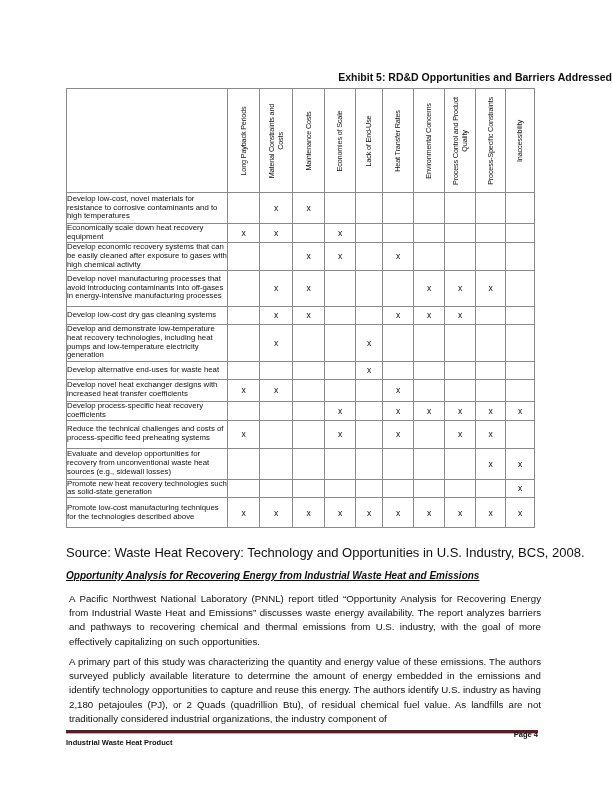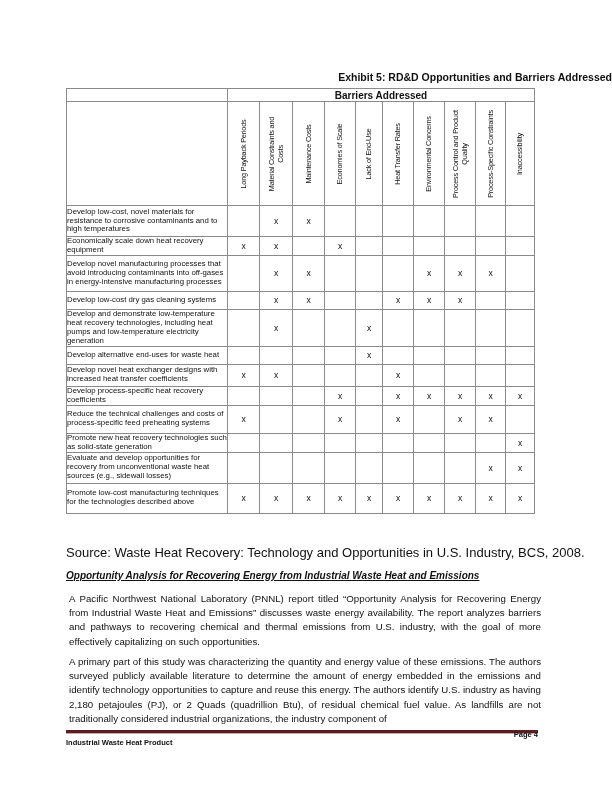--- a/index.html
+++ b/index.html
@@ -36,24 +36,20 @@
       <col style="width:32px">
       <col style="width:31px">
       <col style="width:27px">
     <col style="width:31px">
       <col style="width:31px">
       <col style="width:31px">
       <col style="width:30px">
       <col style="width:29px">
   </colgroup>
   <thead>
-    <tr>
-      <th class="blank"></th>
-      <th class="group" colspan="10">Barriers Addressed</th>
-    </tr>
     <tr id="col-head-row">
       <th></th>
     <th class="rot">
           <span>Long Payback Periods</span>
         </th>
         <th class="rot">
           <span style="white-space: normal; width: 90px;">Material Constraints and Costs</span>
         </th>
         <th class="rot">
           <span>Maintenance Costs</span>
@@ -101,20 +97,33 @@
         <td class="mark">x</td>
         <td class="mark"></td>
         <td class="mark">x</td>
         <td class="mark"></td>
         <td class="mark"></td>
         <td class="mark"></td>
         <td class="mark"></td>
         <td class="mark"></td>
         <td class="mark"></td>
       </tr>
+      <tr style="height: 27px;">
+        <td class="desc">Develop economic recovery systems that can be easily cleaned after exposure to gases with high chemical activity</td>
+        <td class="mark"></td>
+        <td class="mark"></td>
+        <td class="mark">x</td>
+        <td class="mark">x</td>
+        <td class="mark"></td>
+        <td class="mark">x</td>
+        <td class="mark"></td>
+        <td class="mark"></td>
+        <td class="mark"></td>
+        <td class="mark"></td>
+      </tr>
       <tr style="height: 36px;">
         <td class="desc">Develop novel manufacturing processes that avoid introducing contaminants into off-gases in energy-intensive manufacturing processes</td>
         <td class="mark"></td>
         <td class="mark">x</td>
         <td class="mark">x</td>
         <td class="mark"></td>
         <td class="mark"></td>
         <td class="mark"></td>
         <td class="mark">x</td>
         <td class="mark">x</td>
@@ -192,44 +201,44 @@
         <td class="mark"></td>
         <td class="mark"></td>
         <td class="mark">x</td>
         <td class="mark"></td>
         <td class="mark">x</td>
         <td class="mark"></td>
         <td class="mark">x</td>
         <td class="mark">x</td>
         <td class="mark"></td>
       </tr>
+      <tr style="height: 31px;">
+        <td class="desc">Evaluate and develop opportunities for recovery from unconventional waste heat sources (e.g., sidewall losses)</td>
+        <td class="mark"></td>
+        <td class="mark"></td>
+        <td class="mark"></td>
+        <td class="mark"></td>
+        <td class="mark"></td>
+        <td class="mark"></td>
+        <td class="mark"></td>
+        <td class="mark"></td>
+        <td class="mark">x</td>
+        <td class="mark">x</td>
+      </tr>
       <tr style="height: 18px;">
         <td class="desc">Promote new heat recovery technologies such as solid-state generation</td>
         <td class="mark"></td>
         <td class="mark"></td>
         <td class="mark"></td>
         <td class="mark"></td>
         <td class="mark"></td>
         <td class="mark"></td>
         <td class="mark"></td>
         <td class="mark"></td>
         <td class="mark"></td>
-        <td class="mark">x</td>
-      </tr>
-      <tr style="height: 31px;">
-        <td class="desc">Evaluate and develop opportunities for recovery from unconventional waste heat sources (e.g., sidewall losses)</td>
-        <td class="mark"></td>
-        <td class="mark"></td>
-        <td class="mark"></td>
-        <td class="mark"></td>
-        <td class="mark"></td>
-        <td class="mark"></td>
-        <td class="mark"></td>
-        <td class="mark"></td>
-        <td class="mark">x</td>
         <td class="mark">x</td>
       </tr>
       <tr style="height: 30px;">
         <td class="desc">Promote low-cost manufacturing techniques for the technologies described above</td>
         <td class="mark">x</td>
         <td class="mark">x</td>
         <td class="mark">x</td>
         <td class="mark">x</td>
         <td class="mark">x</td>
         <td class="mark">x</td>

